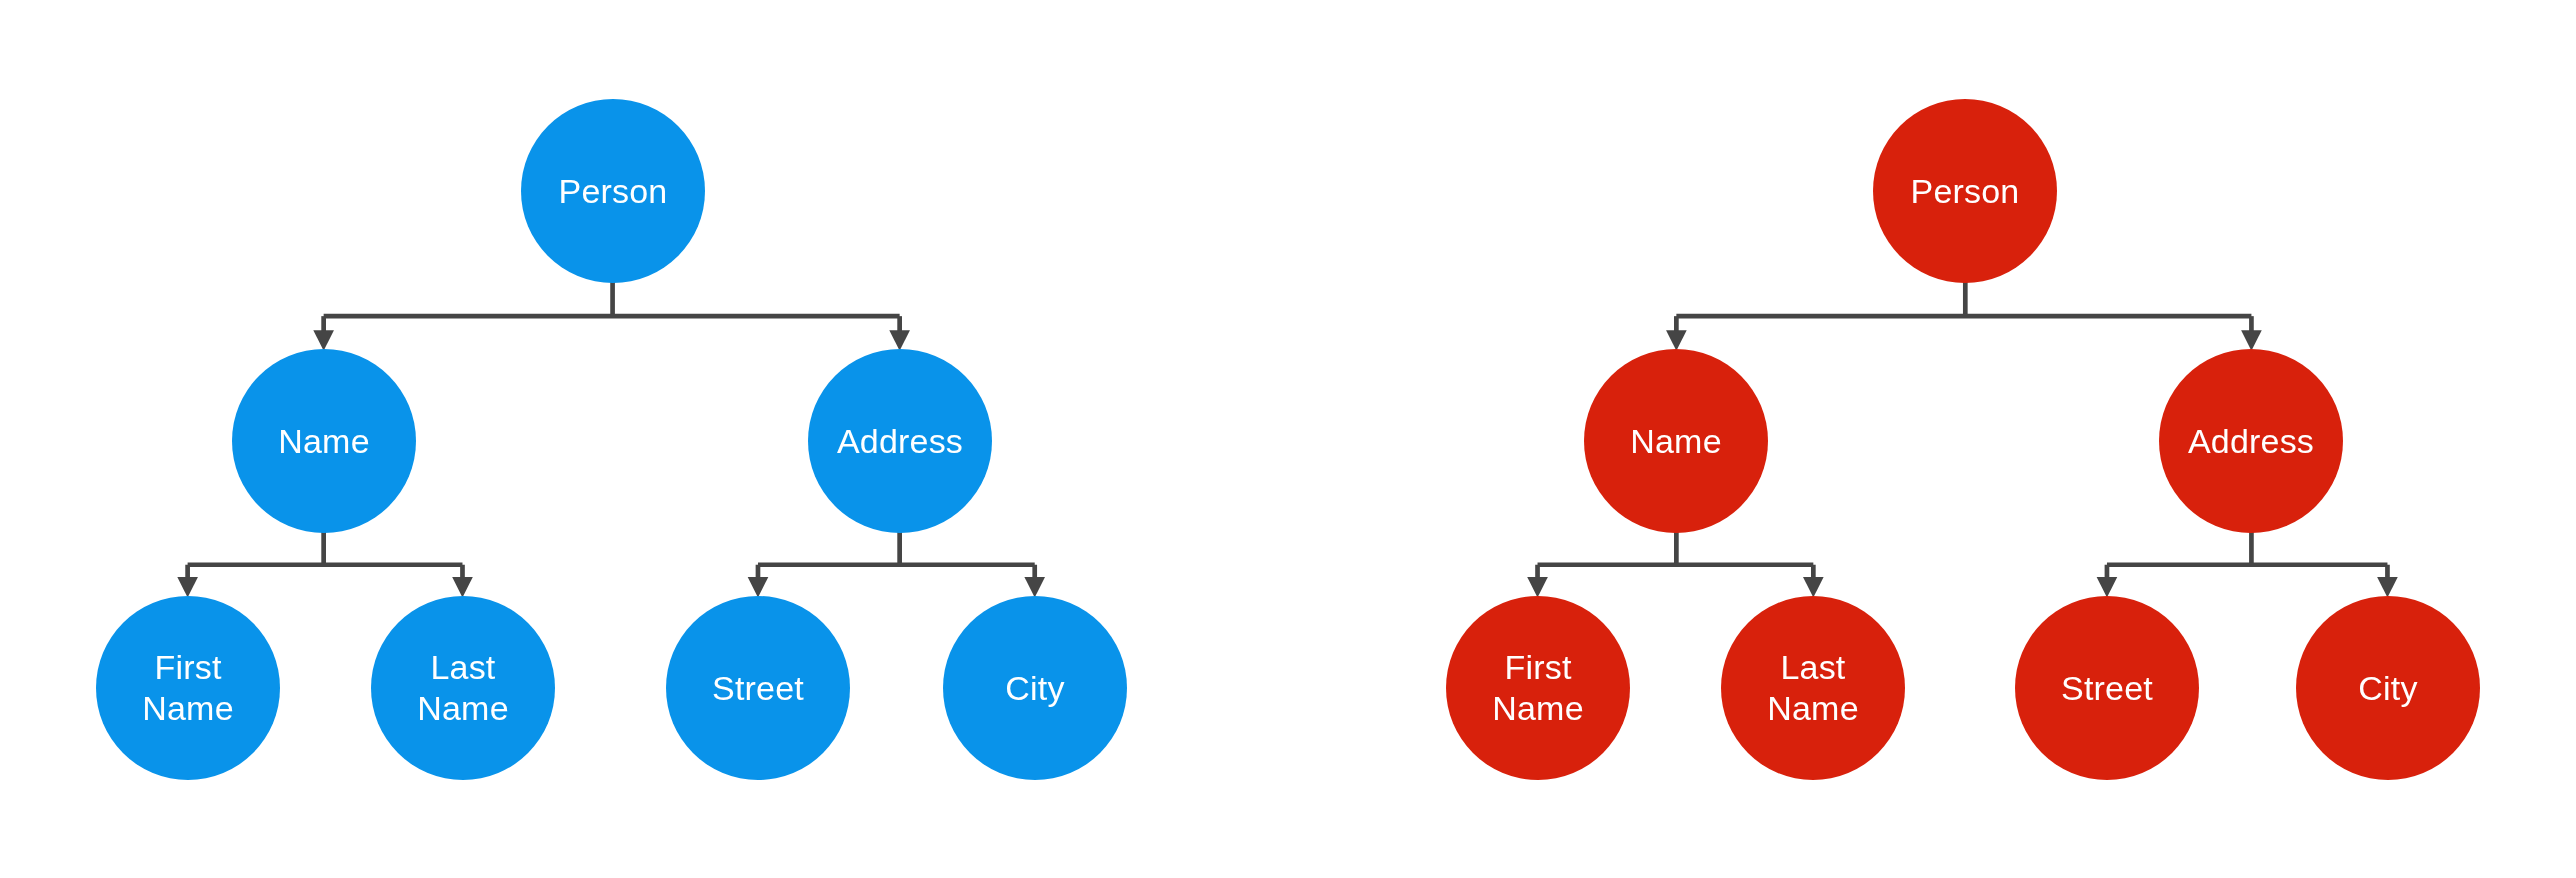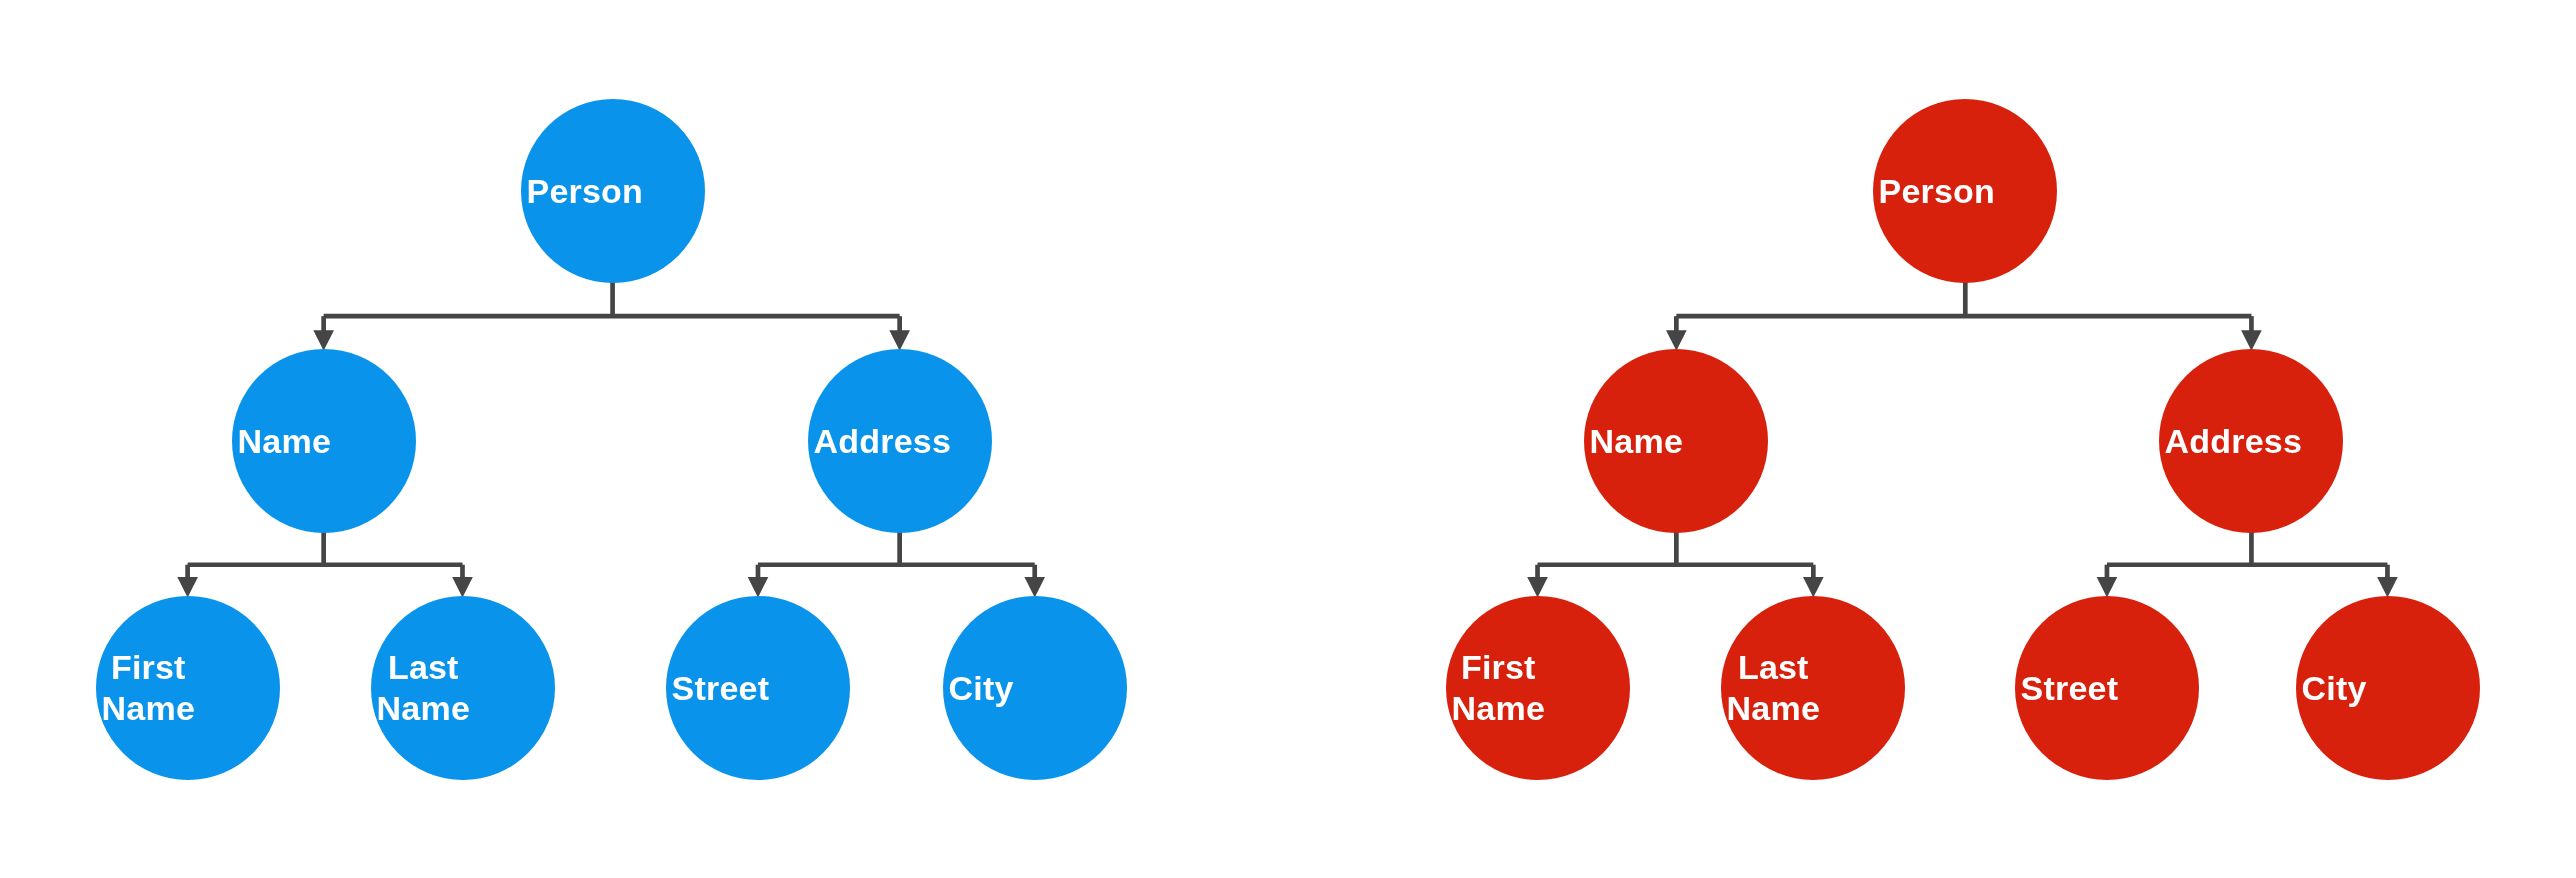--- a/index.html
+++ b/index.html
@@ -21,26 +21,26 @@
     left: 0;
     width: 2576px;
     height: 879px;
     pointer-events: none;
   }
   .node {
     position: absolute;
     border-radius: 50%;
     display: flex;
     align-items: center;
-    justify-content: flex-start;
+    justify-content: center;
     text-align: center;
     color: #ffffff;
     font-size: 34px;
     line-height: 41px;
-    font-weight: 700;
+    font-weight: 400;
     letter-spacing: 0.2px;
     box-sizing: border-box;
     -webkit-font-smoothing: antialiased;
   }
   .node-label {
     display: block;
     white-space: pre-line;
     padding: 0 5.6px;
   }
 </style>

